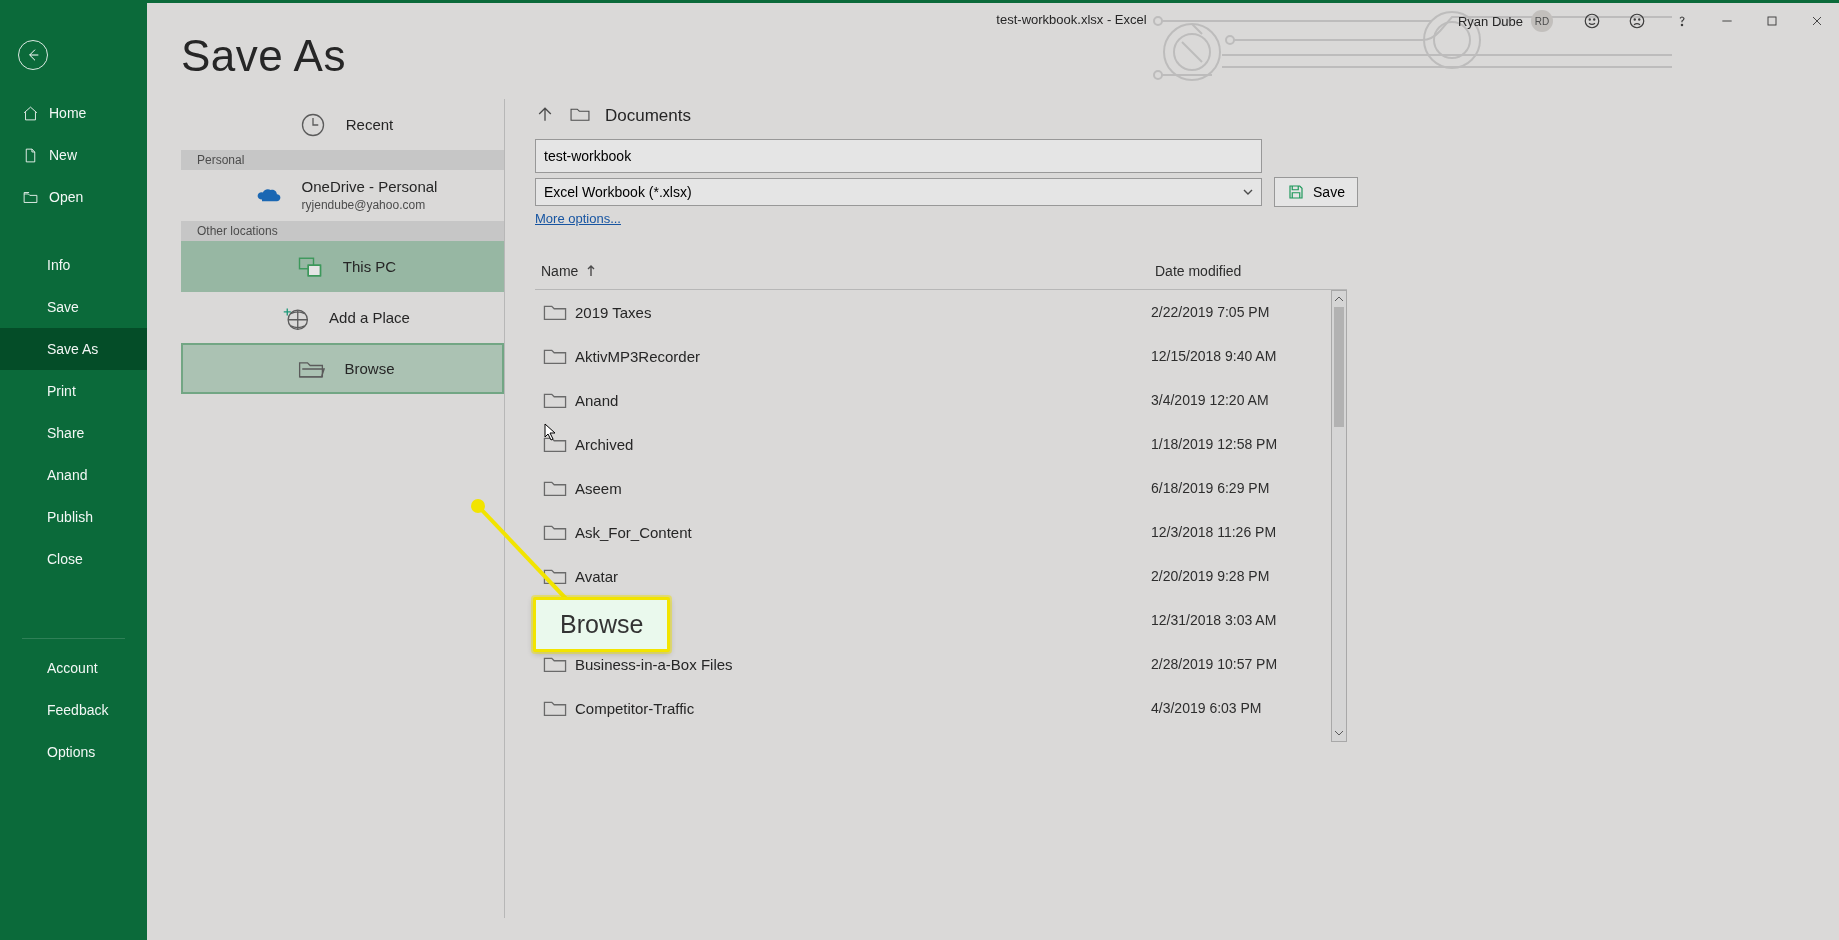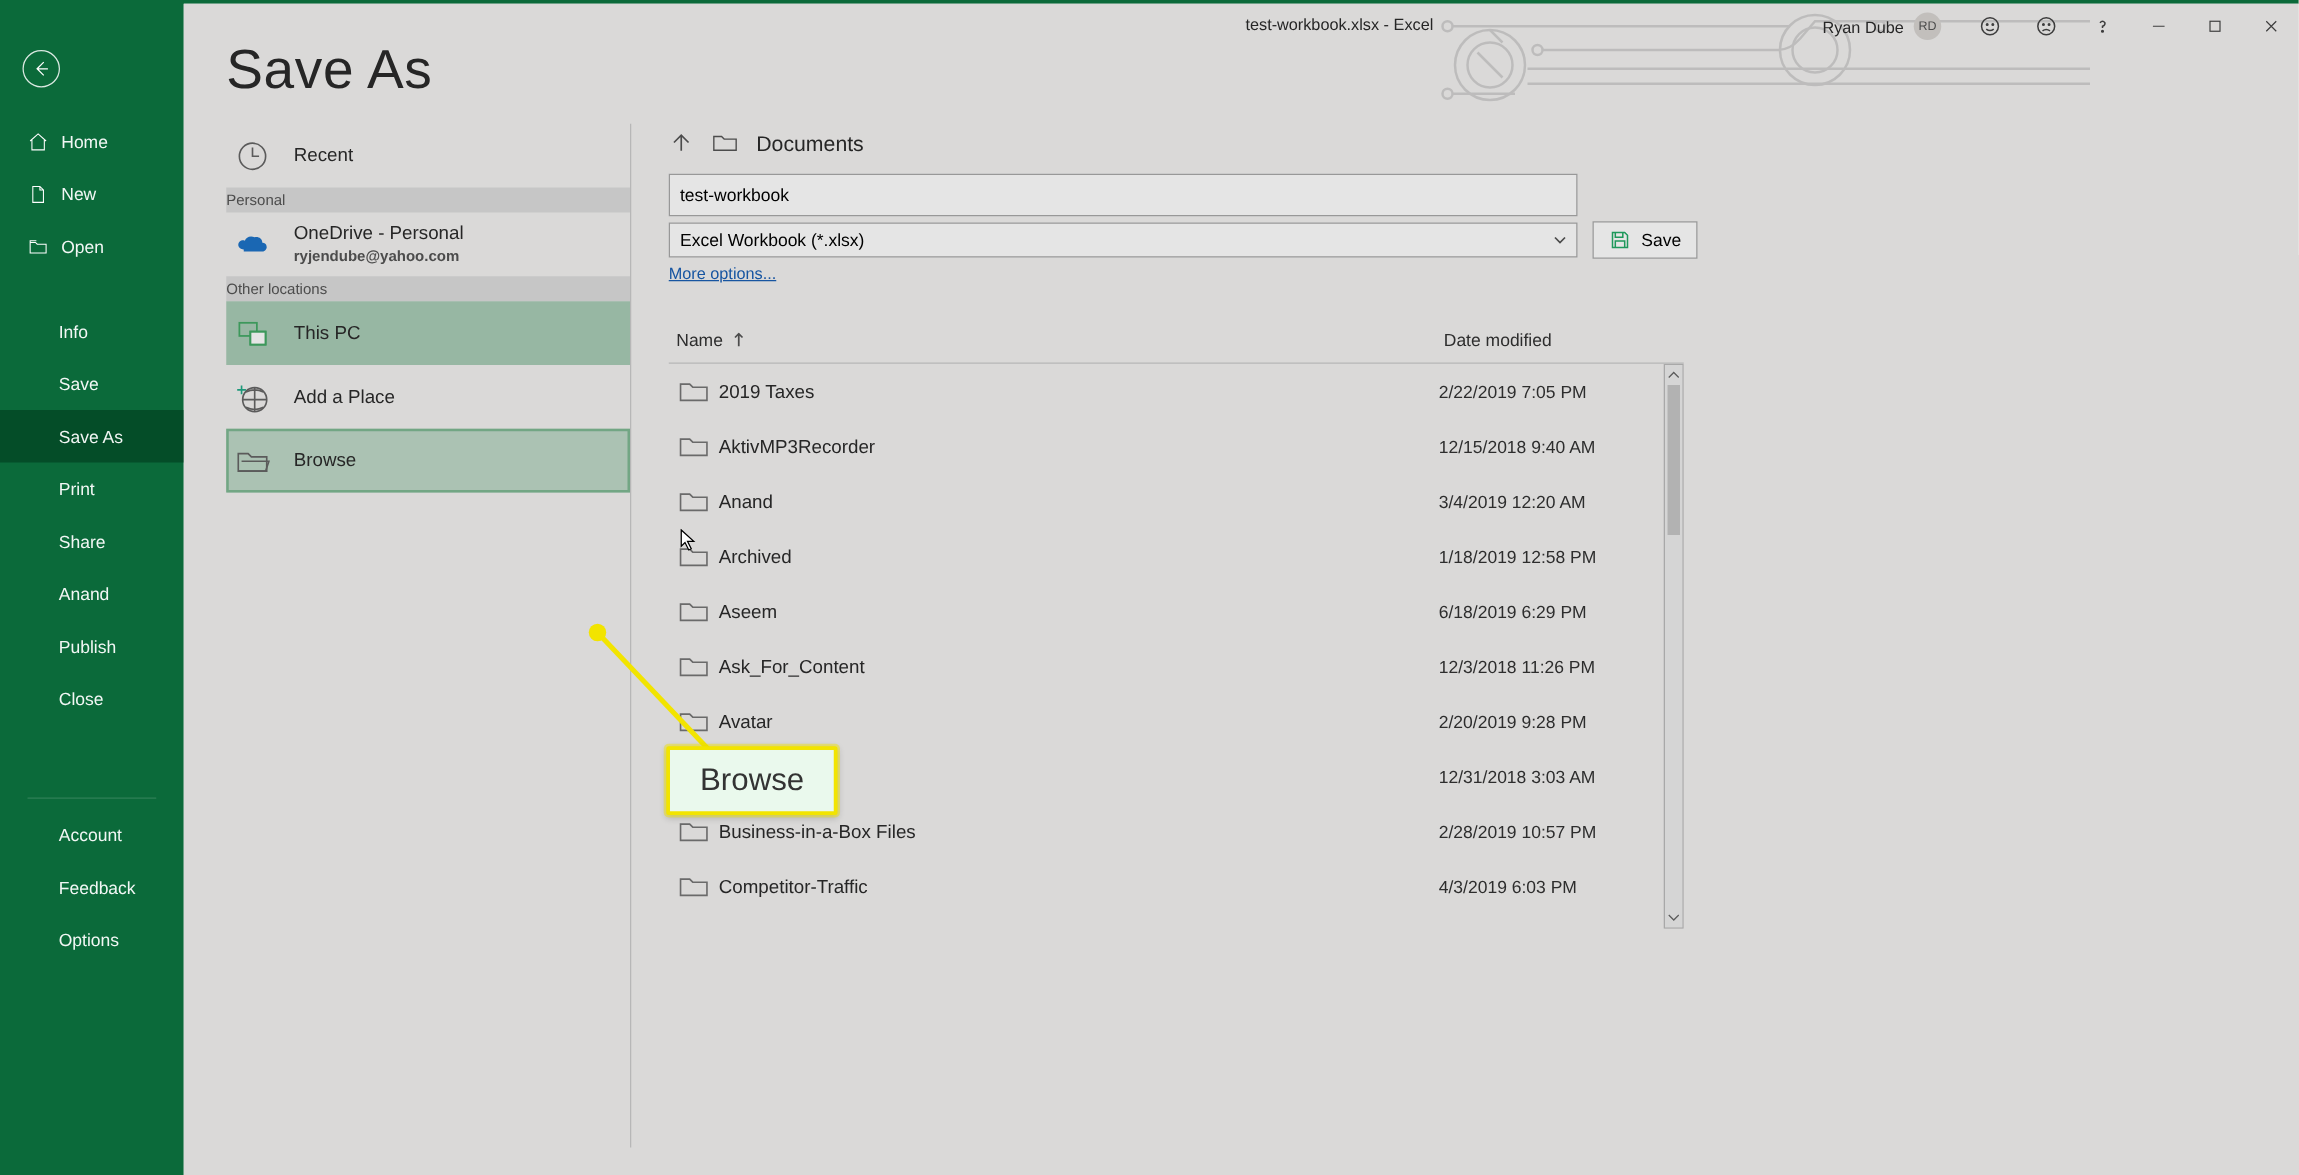--- a/index.html
+++ b/index.html
@@ -54,31 +54,31 @@
   .dim-overlay {
     position:absolute; inset:0; background:rgba(0,0,0,0.10); pointer-events:none; z-index:60;
   }
 
   .columns { display:flex; height: calc(100% - 90px); }
 
   
   .locpanel { width: 323px; position:relative; }
   .locpanel .loc {
     height: 51px; display:flex; align-items:center; padding-left:6px; gap:18px;
-    cursor:pointer; font-size:15px; color:#2b2b2b;
+    cursor:pointer; font-size:15px; color:#2b2b2b;justify-content:center;
   }
   .locpanel .loc .ic { width:30px; height:30px; display:flex; align-items:center; justify-content:center;}
   .locpanel .loc .ic svg { width:28px; height:28px; }
   .locpanel .loc.sel { background:#a9ccb6; }
   .locpanel .loc.highlight { background:#bfd9c8; outline:2px solid #7fb993; outline-offset:-2px;}
   .locpanel .sectionhdr {
-    background:#ddd; font-size:12px; color:#555; padding:3px 0;
+    background:#ddd; font-size:12px; color:#555; padding:3px 16px;
   }
   .locpanel .two-line { line-height:1.15; font-size:15px;}
-  .locpanel .two-line .sub { font-size:12px; color:#555;font-weight:bold;}
+  .locpanel .two-line .sub { font-size:12px; color:#555;}
 
   
   .vdivider { width:1px; background:#ccc; margin:0 26px 0 0; }
 
   
   .rpanel { flex:1; min-width:0; padding-left:4px; position:relative;}
   .rpanel .breadcrumb { display:flex; align-items:center; gap:14px; height:34px; margin-bottom:6px;}
   .rpanel .breadcrumb svg { stroke:#555; }
   .rpanel .breadcrumb .bc-text { font-size:17px; color:#2b2b2b;}
   .rpanel .fname {

